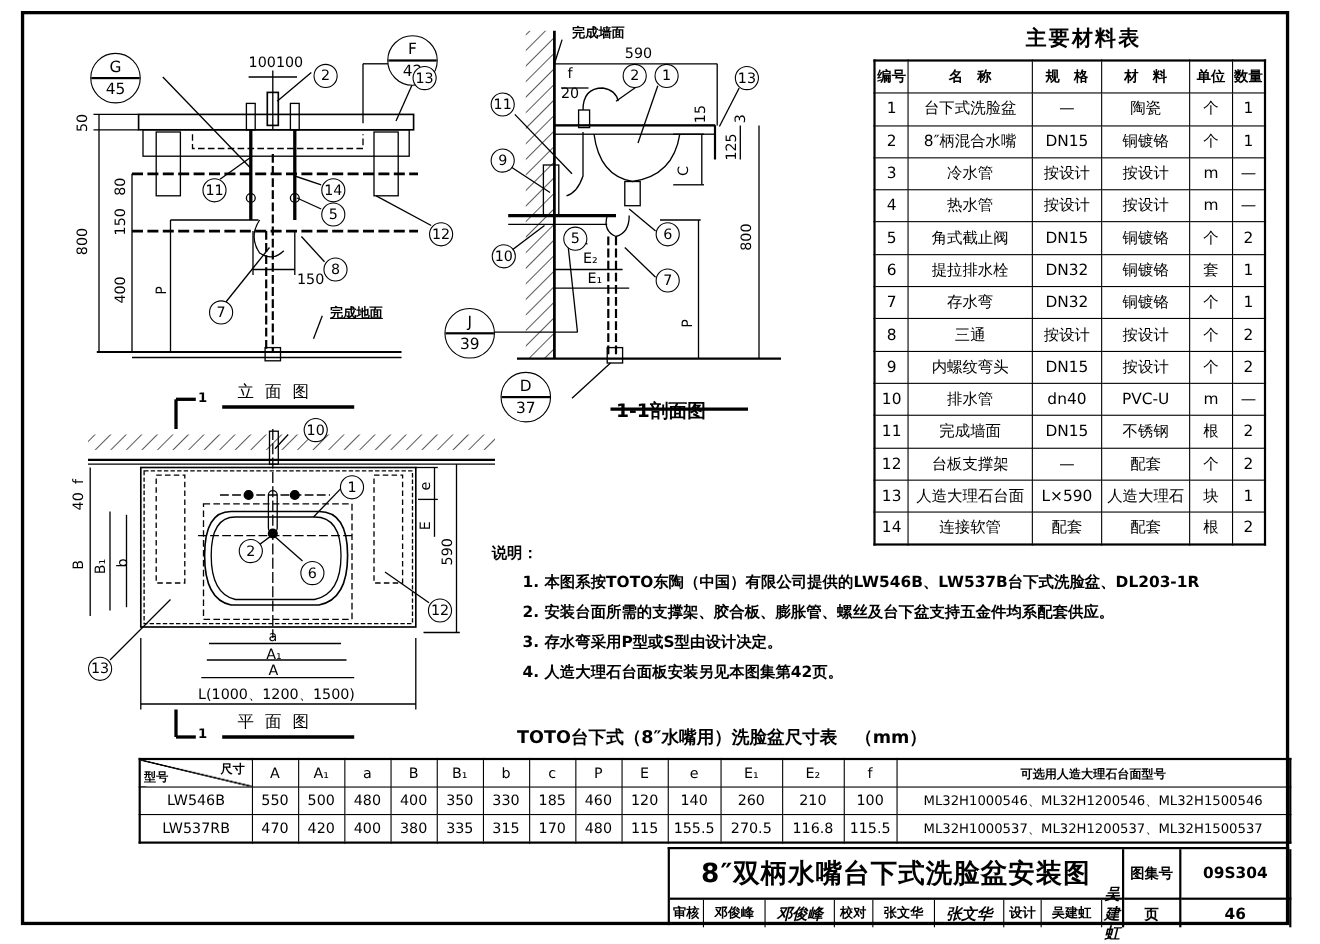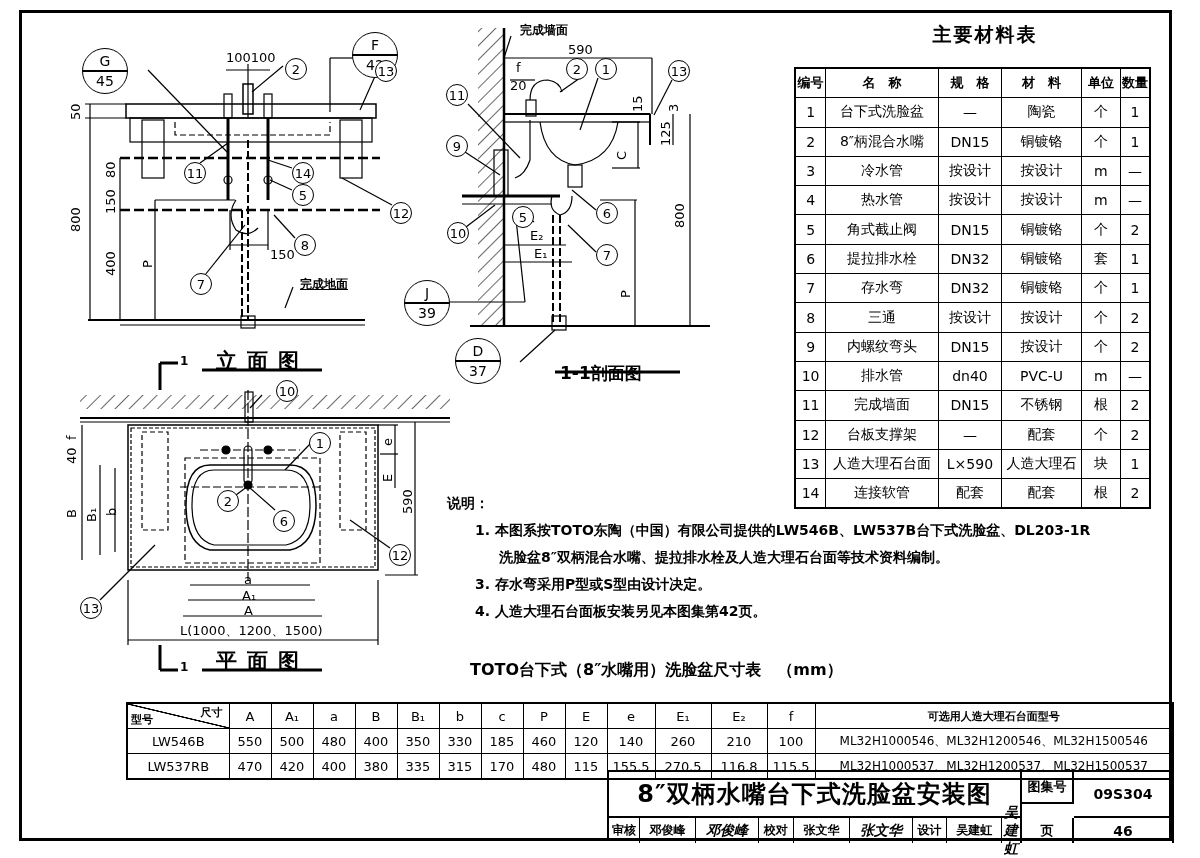--- a/index.html
+++ b/index.html
@@ -1,39 +1,39 @@
 <!DOCTYPE html>
 <html><head>
 <meta charset="utf-8">
 <style>
   html,body{margin:0;padding:0;background:#fff;}
   body{width:1200px;height:858px;position:relative;overflow:hidden;font-family:"DejaVu Sans","Liberation Sans",sans-serif;color:#000;}
   .frame{position:absolute;left:19px;top:10px;width:1153px;height:831px;border:3px solid #000;box-sizing:border-box;}
   svg.drawing{position:absolute;left:0;top:0;}
   .mat-title{position:absolute;left:905px;top:22px;width:160px;text-align:center;font-size:19px;font-weight:bold;letter-spacing:2px;}
-  table{border-collapse:collapse;margin-top:13px;}
+  table{border-collapse:collapse;}
   .mat-table{position:absolute;left:794px;top:54px;width:357px;}
   .mat-table td,.mat-table th{border:1.5px solid #000;text-align:center;font-size:14px;height:28.3px;padding:0;white-space:nowrap;}
   .mat-table th{font-size:13px;font-weight:bold;}
   .mat-table{border:2.5px solid #000;}
   .notes{position:absolute;left:447px;top:490px;font-size:14px;font-weight:bold;line-height:27px;}
   .notes .note{padding-left:28px;}
   .notes .cont{padding-left:52px;}
   .dim-title{position:absolute;left:470px;top:660px;font-size:16px;font-weight:bold;}
   .dim-table{position:absolute;left:126px;top:689px;width:1048px;border:2.5px solid #000;}
   .dim-table td,.dim-table th{border:1.5px solid #000;text-align:center;font-size:13px;height:24px;padding:0;white-space:nowrap;}
   .dim-table th{font-weight:normal;}
   .dim-table th.opt{font-size:11px;font-weight:bold;}
   .title-block{position:absolute;left:607px;top:770px;width:565px;height:71px;border-top:2.5px solid #000;border-left:2.5px solid #000;box-sizing:border-box;}
   .tb-main{position:absolute;left:0;top:0;width:413px;height:46px;border-right:2px solid #000;border-bottom:2px solid #000;display:flex;align-items:center;justify-content:center;font-size:24px;font-weight:bold;letter-spacing:1px;box-sizing:border-box;}
   .tb-cell{position:absolute;border-right:2px solid #000;border-bottom:2px solid #000;display:flex;align-items:center;justify-content:center;font-size:13px;font-weight:bold;box-sizing:border-box;}
   .sig-row{position:absolute;left:0;top:46px;width:413px;height:25px;display:flex;font-size:12px;font-weight:bold;border-right:2px solid #000;box-sizing:border-box;}
   .sig-row span{border-right:1.5px solid #000;display:flex;align-items:center;justify-content:center;padding:0 2px;}
   .sig-row span.sig{font-family:"DejaVu Serif",serif;font-style:italic;font-size:14px;}
-  .lbl{position:absolute;font-size:21px;font-weight:bold;letter-spacing:10px;}
+  .lbl{position:absolute;font-size:15px;font-weight:normal;letter-spacing:10px;}
   .lbl-sm{position:absolute;font-size:15px;font-weight:bold;margin-top:15px;}
   .ann{position:absolute;font-size:12px;font-weight:bold;}
   .circ{position:absolute;width:22px;height:22px;border:1.5px solid #000;border-radius:50%;display:flex;align-items:center;justify-content:center;font-size:13px;background:#fff;box-sizing:border-box;}
   .ref{position:absolute;width:46px;height:46px;border:1.5px solid #000;border-radius:50%;background:#fff;box-sizing:border-box;font-size:14px;}
   .ref .t{position:absolute;left:0;top:4px;width:100%;text-align:center;}
   .ref .b{position:absolute;left:0;top:24px;width:100%;text-align:center;}
   .ref .ln{position:absolute;left:0;top:21px;width:100%;height:1.5px;background:#000;}
   .dim{position:absolute;font-size:13px;}
   .vdim{position:absolute;font-size:13px;transform:rotate(-90deg);transform-origin:left top;white-space:nowrap;}
 </style>
@@ -421,21 +421,21 @@
         <td>配套</td>
         <td>根</td>
         <td>2</td>
       </tr>
   </tbody>
 </table>
 
 <div class="notes">
   <div>说明：</div>
   <div class="note"><span>1.</span> <span>本图系按TOTO东陶（中国）有限公司提供的LW546B、LW537B台下式洗脸盆、DL203-1R</span></div>
-  <div class="cont">洗脸盆8″双柄混合水嘴、提拉排水栓及人造大理石台面等技术资料编制。</div>
+  <div class="note"><span>2.</span> <span>安装台面所需的支撑架、胶合板、膨胀管、螺丝及台下盆支持五金件均系配套供应。</span></div>
   <div class="note"><span>3.</span> <span>存水弯采用P型或S型由设计决定。</span></div>
   <div class="note"><span>4.</span> <span>人造大理石台面板安装另见本图集第42页。</span></div>
 </div>
 
 <div class="dim-title">TOTO台下式（8″水嘴用）洗脸盆尺寸表　（mm）</div>
 <table class="dim-table">
   <colgroup>
     <col style="width:102px">
       <col style="width:42px">
       <col style="width:42px">
@@ -507,21 +507,21 @@
         <td>270.5</td>
         <td>116.8</td>
         <td>115.5</td>
         <td style="font-size:12px;border-radius:12px;">ML32H1000537、ML32H1200537、ML32H1500537</td>
     </tr>
   </tbody>
 </table>
 
 <div class="title-block">
   <div class="tb-main">8″双柄水嘴台下式洗脸盆安装图</div>
-  <div class="tb-cell" style="left:413px;top:0;width:52px;height:32px;">图集号</div>
+  <div class="tb-cell" style="left:413px;top:0;width:52px;height:46px;">图集号</div>
   <div class="tb-cell" style="left:465px;top:0;width:100px;height:46px;font-size:14px;">09S304</div>
   <div class="sig-row">
     <span style="width:26px">审核</span>
     <span style="width:52px">邓俊峰</span>
     <span class="sig" style="width:58px">邓俊峰</span>
     <span style="width:30px">校对</span>
     <span style="width:52px">张文华</span>
     <span class="sig" style="width:58px">张文华</span>
     <span style="width:30px">设计</span>
     <span style="width:50px">吴建虹</span>

